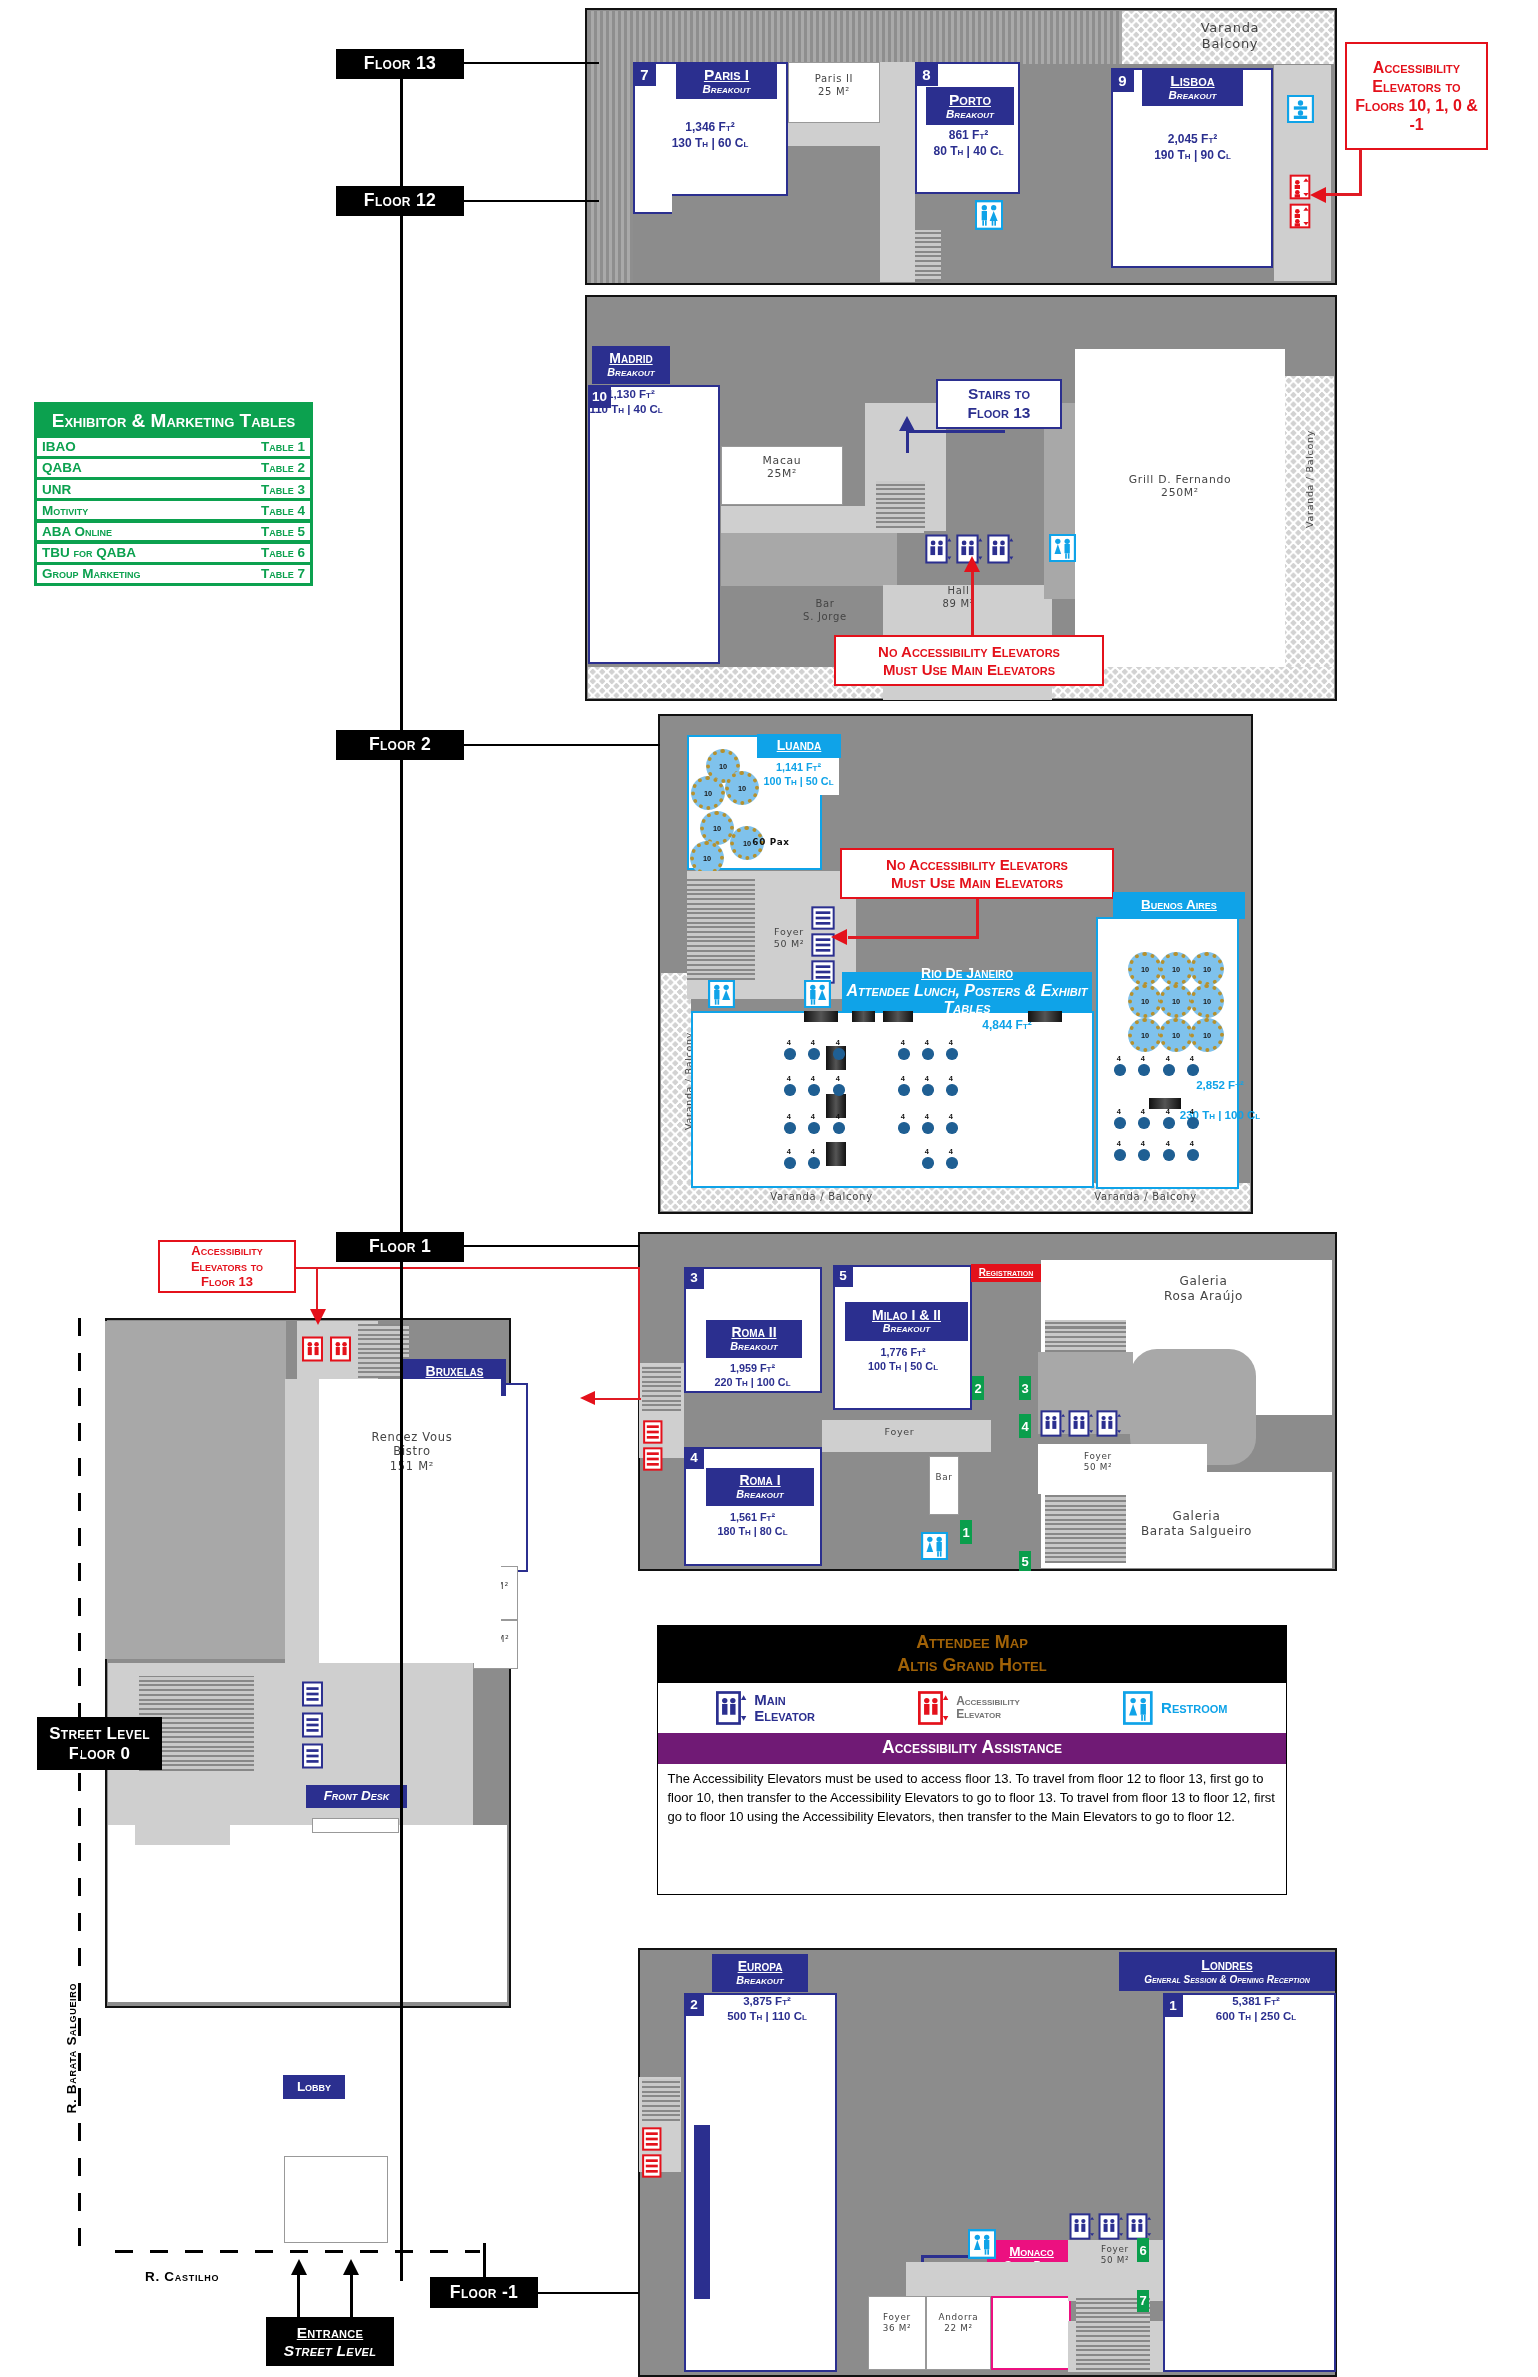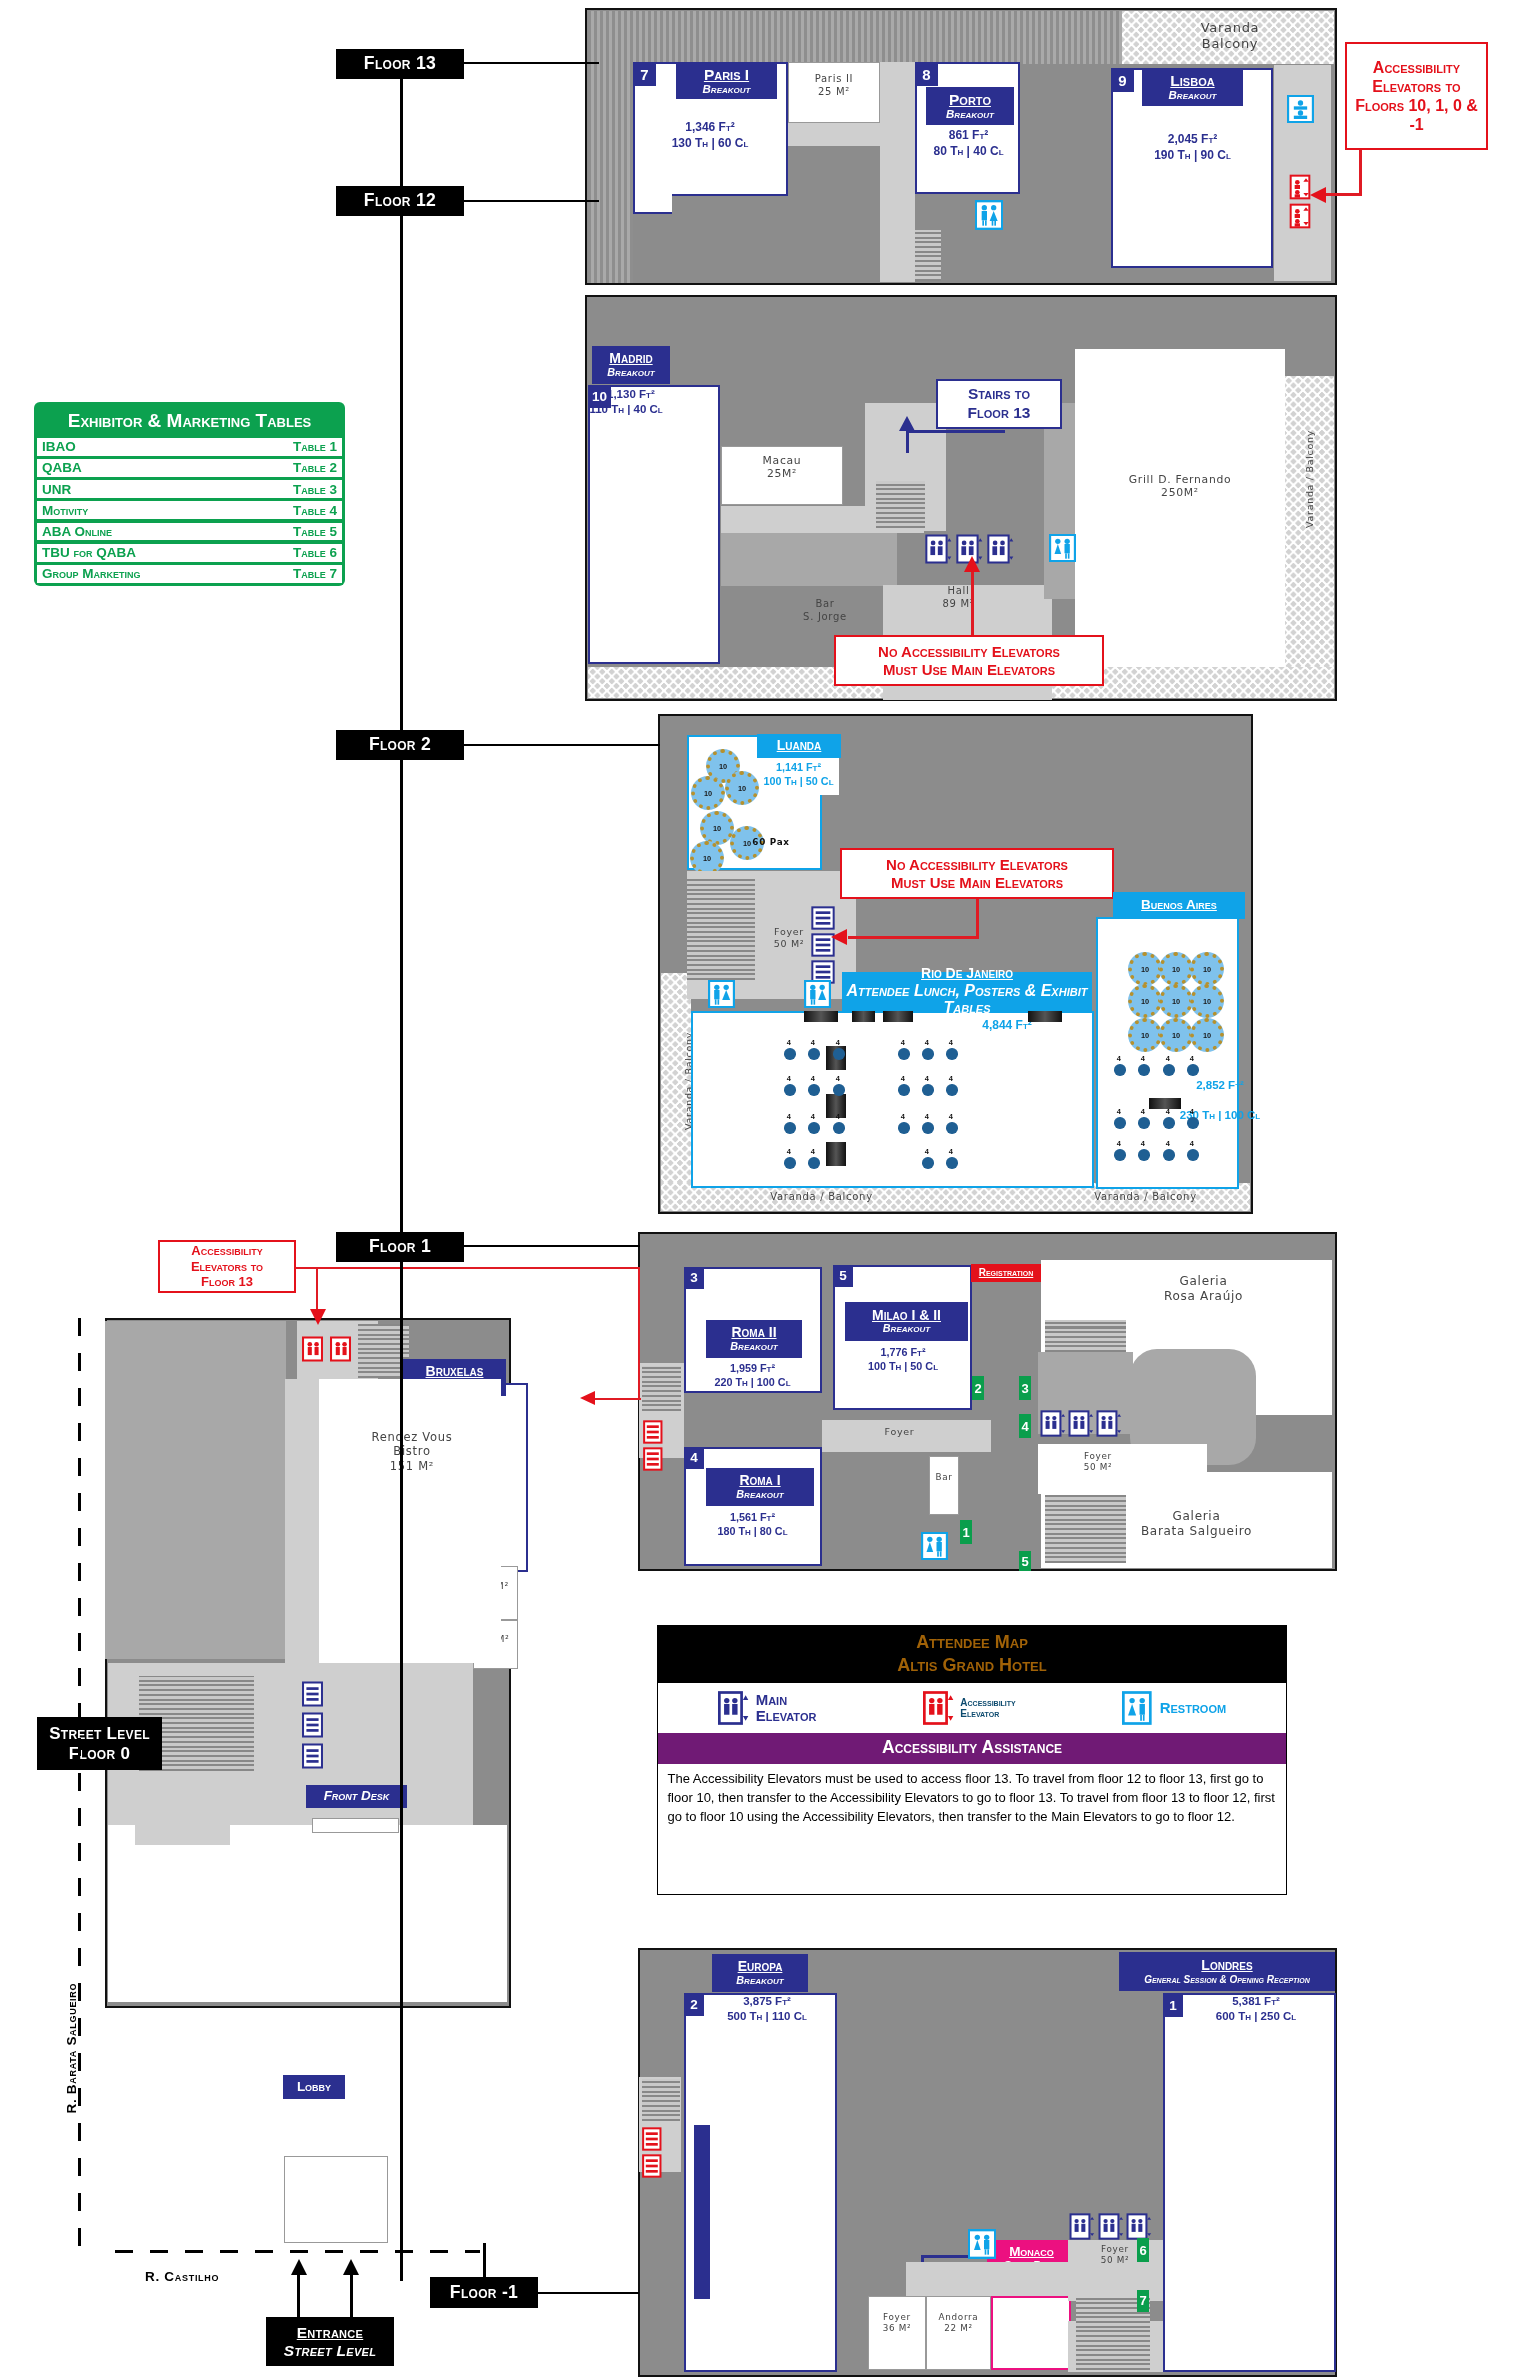--- a/index.html
+++ b/index.html
@@ -862,21 +862,21 @@
 <div class="abs" style="left:291px;top:2259px;width:0;height:0;border-left:8px solid transparent;border-right:8px solid transparent;border-bottom:16px solid #000;"></div>
 <div class="abs" style="left:350px;top:2271px;width:3.4px;height:47px;background:#000;"></div>
 <div class="abs" style="left:343px;top:2259px;width:0;height:0;border-left:8px solid transparent;border-right:8px solid transparent;border-bottom:16px solid #000;"></div>
 <div class="abs" style="left:483px;top:2243px;width:2.7px;height:35px;background:#000;"></div>
 
 <div class="dashv" style="left:78px;top:1318px;height:940px;"></div>
 <div class="street" style="left:-37px;top:1998px;width:216px;font-size:13.5px;transform:rotate(-90deg);">R. Barata Salgueiro</div>
 <div class="dashh" style="left:115px;top:2250px;width:365px;"></div>
 <div class="street" style="left:145px;top:2269px;width:135px;font-size:13.5px;">R. Castilho</div>
 
-<div id="exh" style="left:34px;top:402px;width:311px;border-radius:6px;">
+<div id="exh" style="left:34px;top:402px;width:279px;">
   <div class="eh" style="font-size:19px;">Exhibitor &amp; Marketing Tables</div>
   <div class="erow" style="font-size:13.5px;">
     <span>IBAO</span>
     <span>Table 1</span>
   </div>
   <div class="erow" style="font-size:13.5px;">
     <span>QABA</span>
     <span>Table 2</span>
   </div>
   <div class="erow" style="font-size:13.5px;">
@@ -927,21 +927,21 @@
       <span class="ico" style="position:relative;width:31px;height:34px;">
         <svg viewBox="0 0 46 50">
             <rect x="2" y="2" width="33" height="46" fill="#fff" stroke="#e4111b" stroke-width="4"></rect>
         <circle cx="13" cy="14" r="4" fill="#e4111b"></circle>
             <rect x="9" y="19" width="8" height="16" fill="#e4111b"></rect>
         <circle cx="25" cy="14" r="4" fill="#e4111b"></circle>
             <rect x="21" y="19" width="8" height="16" fill="#e4111b"></rect>
         <path d="M41 6 l4 7 h-8z M41 44 l-4 -7 h8z" fill="#e4111b"></path>
           </svg>
       </span>
-      <span class="ltxt" style="color:#0c4a6e;font-size:10px;">
+      <span class="ltxt" style="color:#737373;font-size:12px;">
         <span style="display:block;">Accessibility</span>
         <span style="display:block;">Elevator</span>
       </span>
     </div>
     <div class="litem">
       <span class="ico" style="position:relative;width:31px;height:34px;">
         <svg viewBox="0 0 46 50">
             <rect x="2" y="2" width="40" height="46" fill="#fff" stroke="#0fa3e8" stroke-width="4"></rect>
         <circle cx="15" cy="14" r="4" fill="#0fa3e8"></circle>
             <polygon points="15,19 9,36 21,36" fill="#0fa3e8"></polygon>

